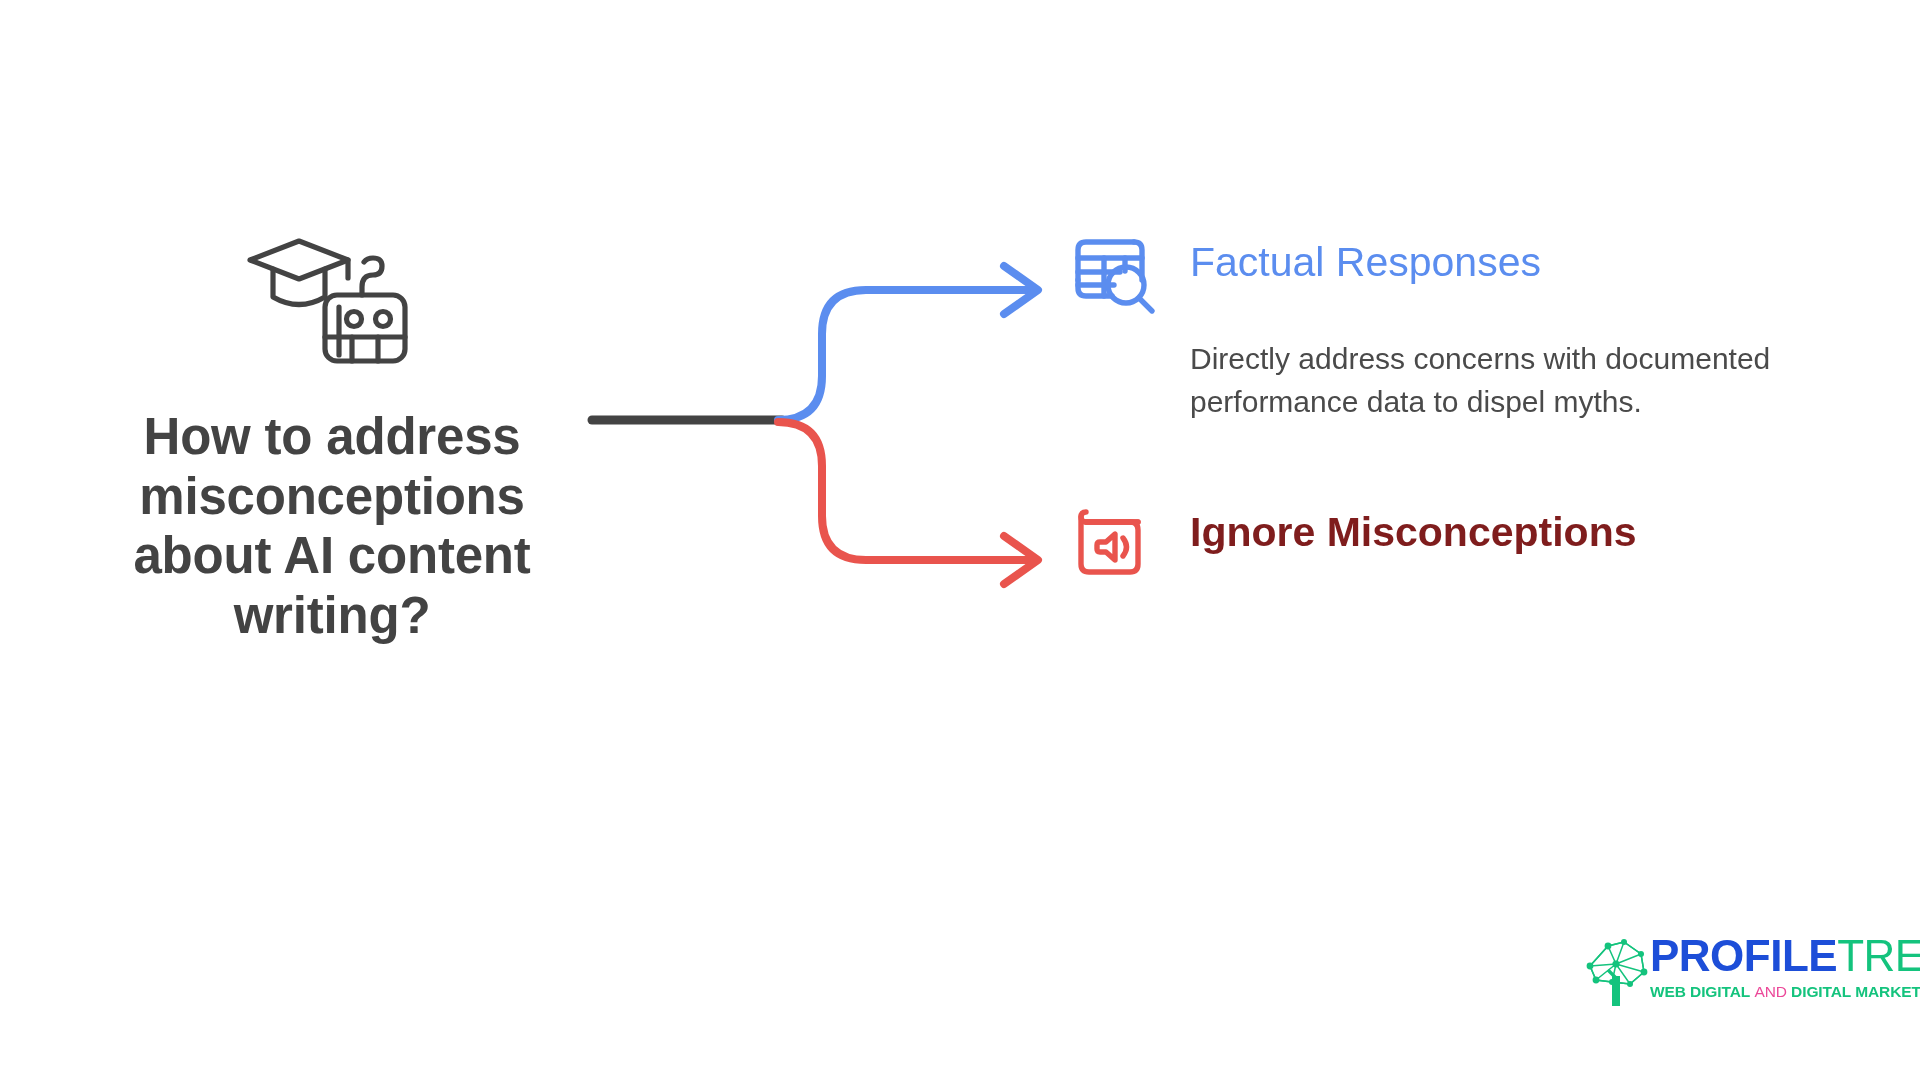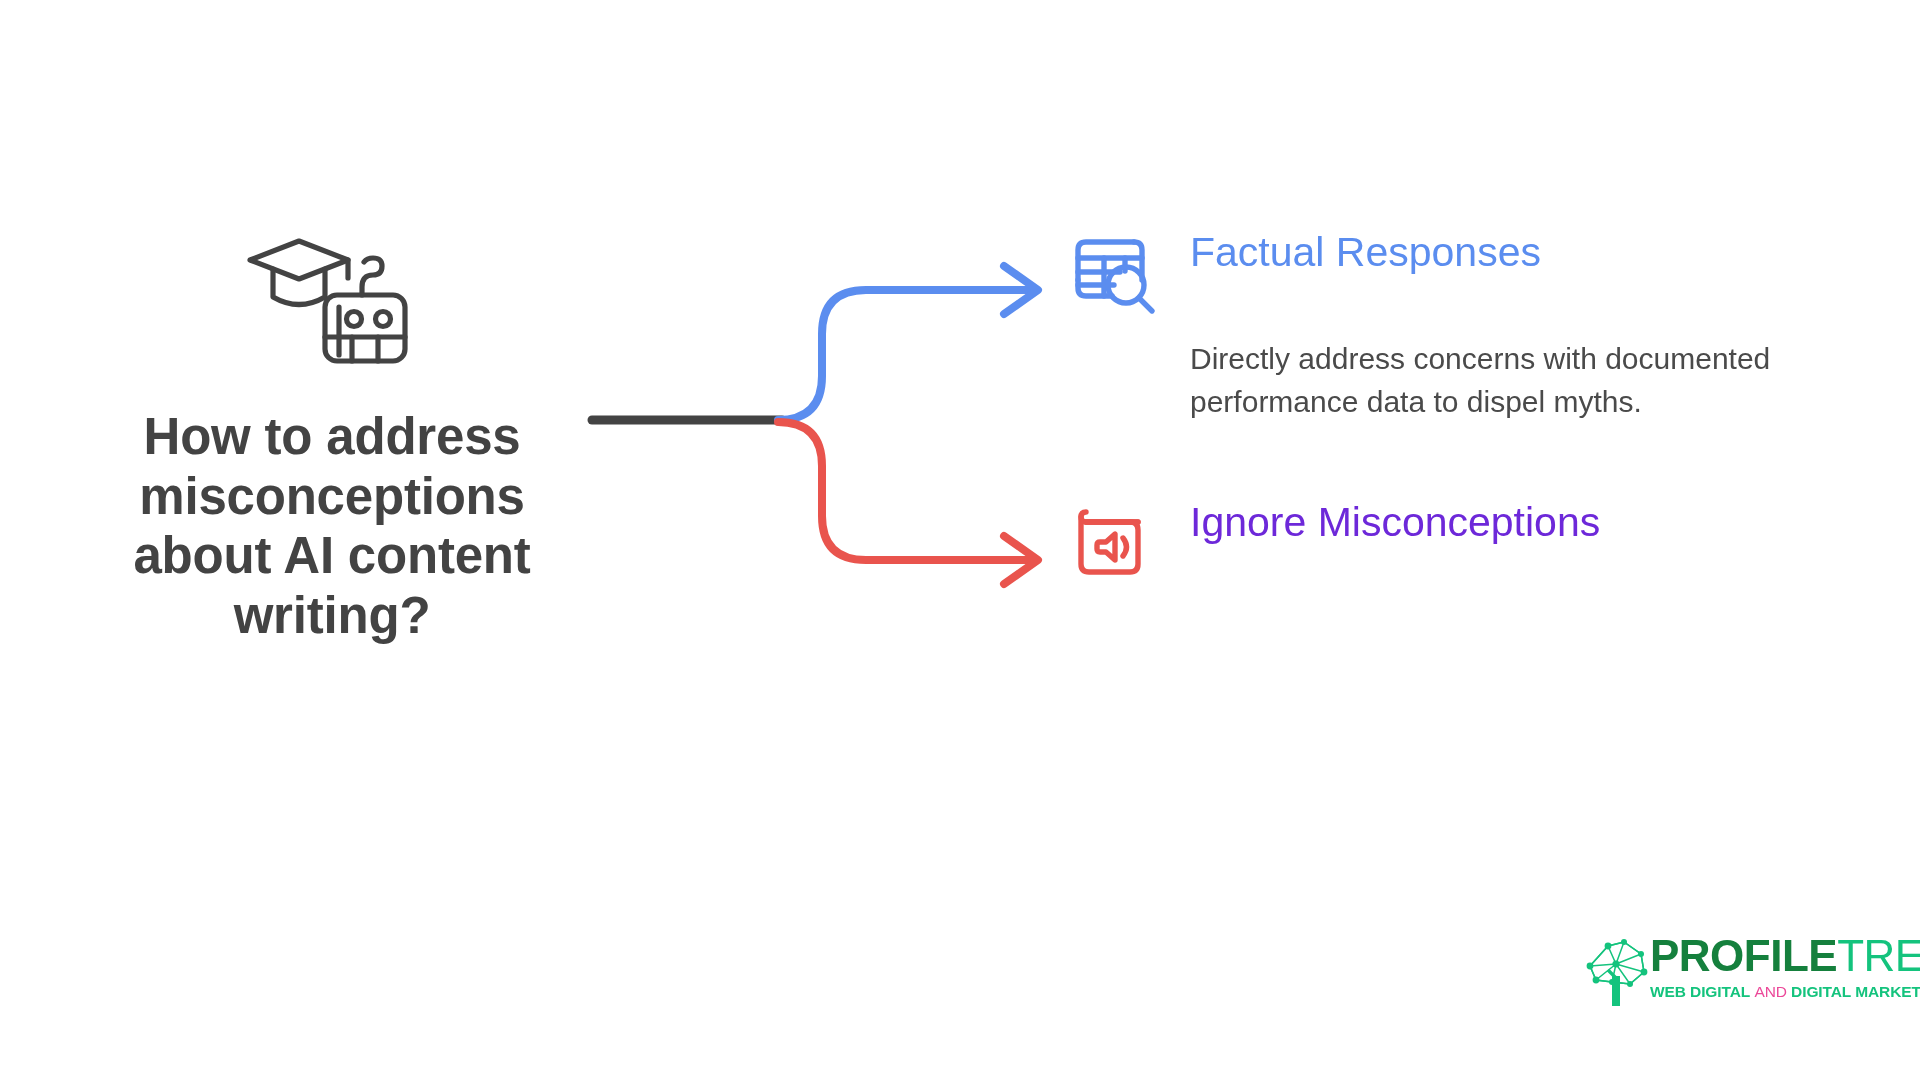--- a/index.html
+++ b/index.html
@@ -69,28 +69,28 @@
   .branch-icon {
     position: absolute;
     left: 0;
     top: 0;
     width: 88px;
     height: 88px;
   }
   .branch-title {
     position: absolute;
     left: 122px;
-    top: 2px;
+    top: 12px;
     font-size: 41px;
     line-height: 1.1;
     font-weight: normal;
     white-space: nowrap;
   }
   #branch-0 .branch-title { color: #5b8def; }
-  #branch-1 .branch-title { color: #6d28d9; }
+  #branch-1 .branch-title { color: #7f1d1d; font-weight: bold; }
 
   .branch-body {
     margin-left: 122px;
     margin-top: 28px;
     width: 712px;
     font-size: 30px;
     line-height: 1.42;
     color: #4a4a4a;
   }
 
@@ -116,21 +116,21 @@
     width: 250px;
   }
   #logo-name {
     font-size: 44px;
     line-height: 1;
     letter-spacing: -0.5px;
     white-space: nowrap;
   }
   #logo-name-primary {
     font-weight: bold;
-    color: #15803d;
+    color: #1d4ed8;
   }
   #logo-name-secondary {
     font-weight: normal;
     color: #14c37d;
   }
   #logo-tagline {
     margin-top: 5px;
     font-size: 15.5px;
     letter-spacing: -0.1px;
     white-space: nowrap;

